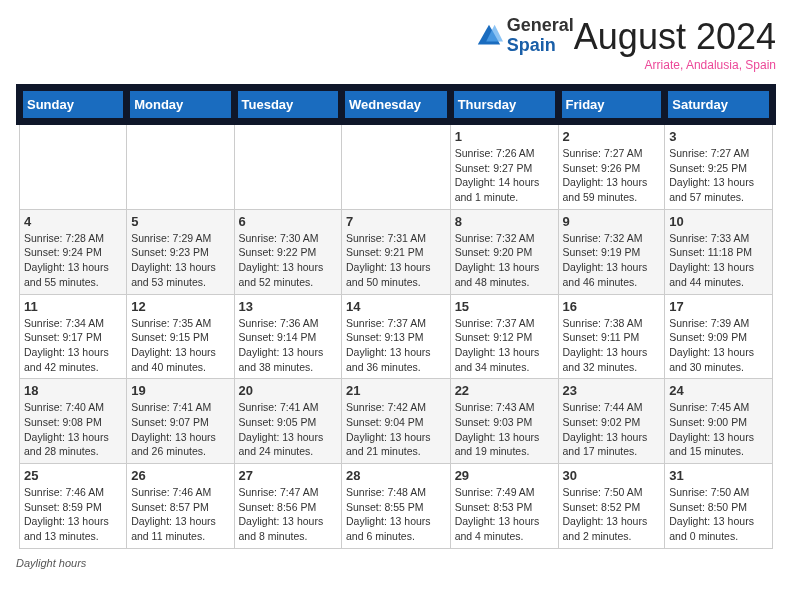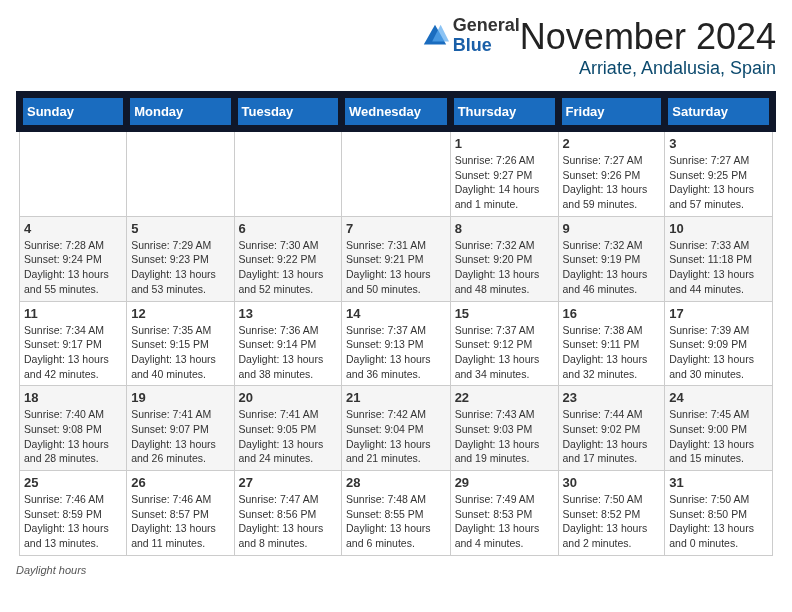--- a/index.html
+++ b/index.html
@@ -34,22 +34,22 @@
     }
     .title-area {
       text-align: right;
     }
     .calendar-title {
       font-size: 36px;
       font-weight: normal;
       color: #222;
     }
     .calendar-subtitle {
-      font-size: 18px;
-      color: #0c4a6e;
+      font-size: 12px;
+      color: #ec4899;
     }
     table {
       width: 100%;
       border-collapse: collapse;
       font-size: 11px;
     }
     thead tr th {
       background-color: #1a6cbf;
       color: #fff;
       padding: 6px 4px;
@@ -97,25 +97,25 @@
 <body>
 
 <div class="header-area">
   <div class="logo">
     <svg class="logo-icon" viewBox="0 0 40 40">
       <polygon points="20,4 36,32 4,32" fill="#1a6cbf"></polygon>
       <polygon points="28,4 40,28 16,28" fill="#5aaaf0" opacity="0.7"></polygon>
     </svg>
     <div class="logo-text">
       <div class="general">General</div>
-      <div class="blue">Blue</div>
+      <div class="blue">Spain</div>
     </div>
   </div>
   <div class="title-area">
-    <div class="calendar-title">November 2024</div>
+    <div class="calendar-title">August 2024</div>
     <div class="calendar-subtitle">Arriate, Andalusia, Spain</div>
   </div>
 </div>
 
 <table>
   <thead>
     <tr>
     <th>Sunday</th>
         <th>Monday</th>
         <th>Tuesday</th>

